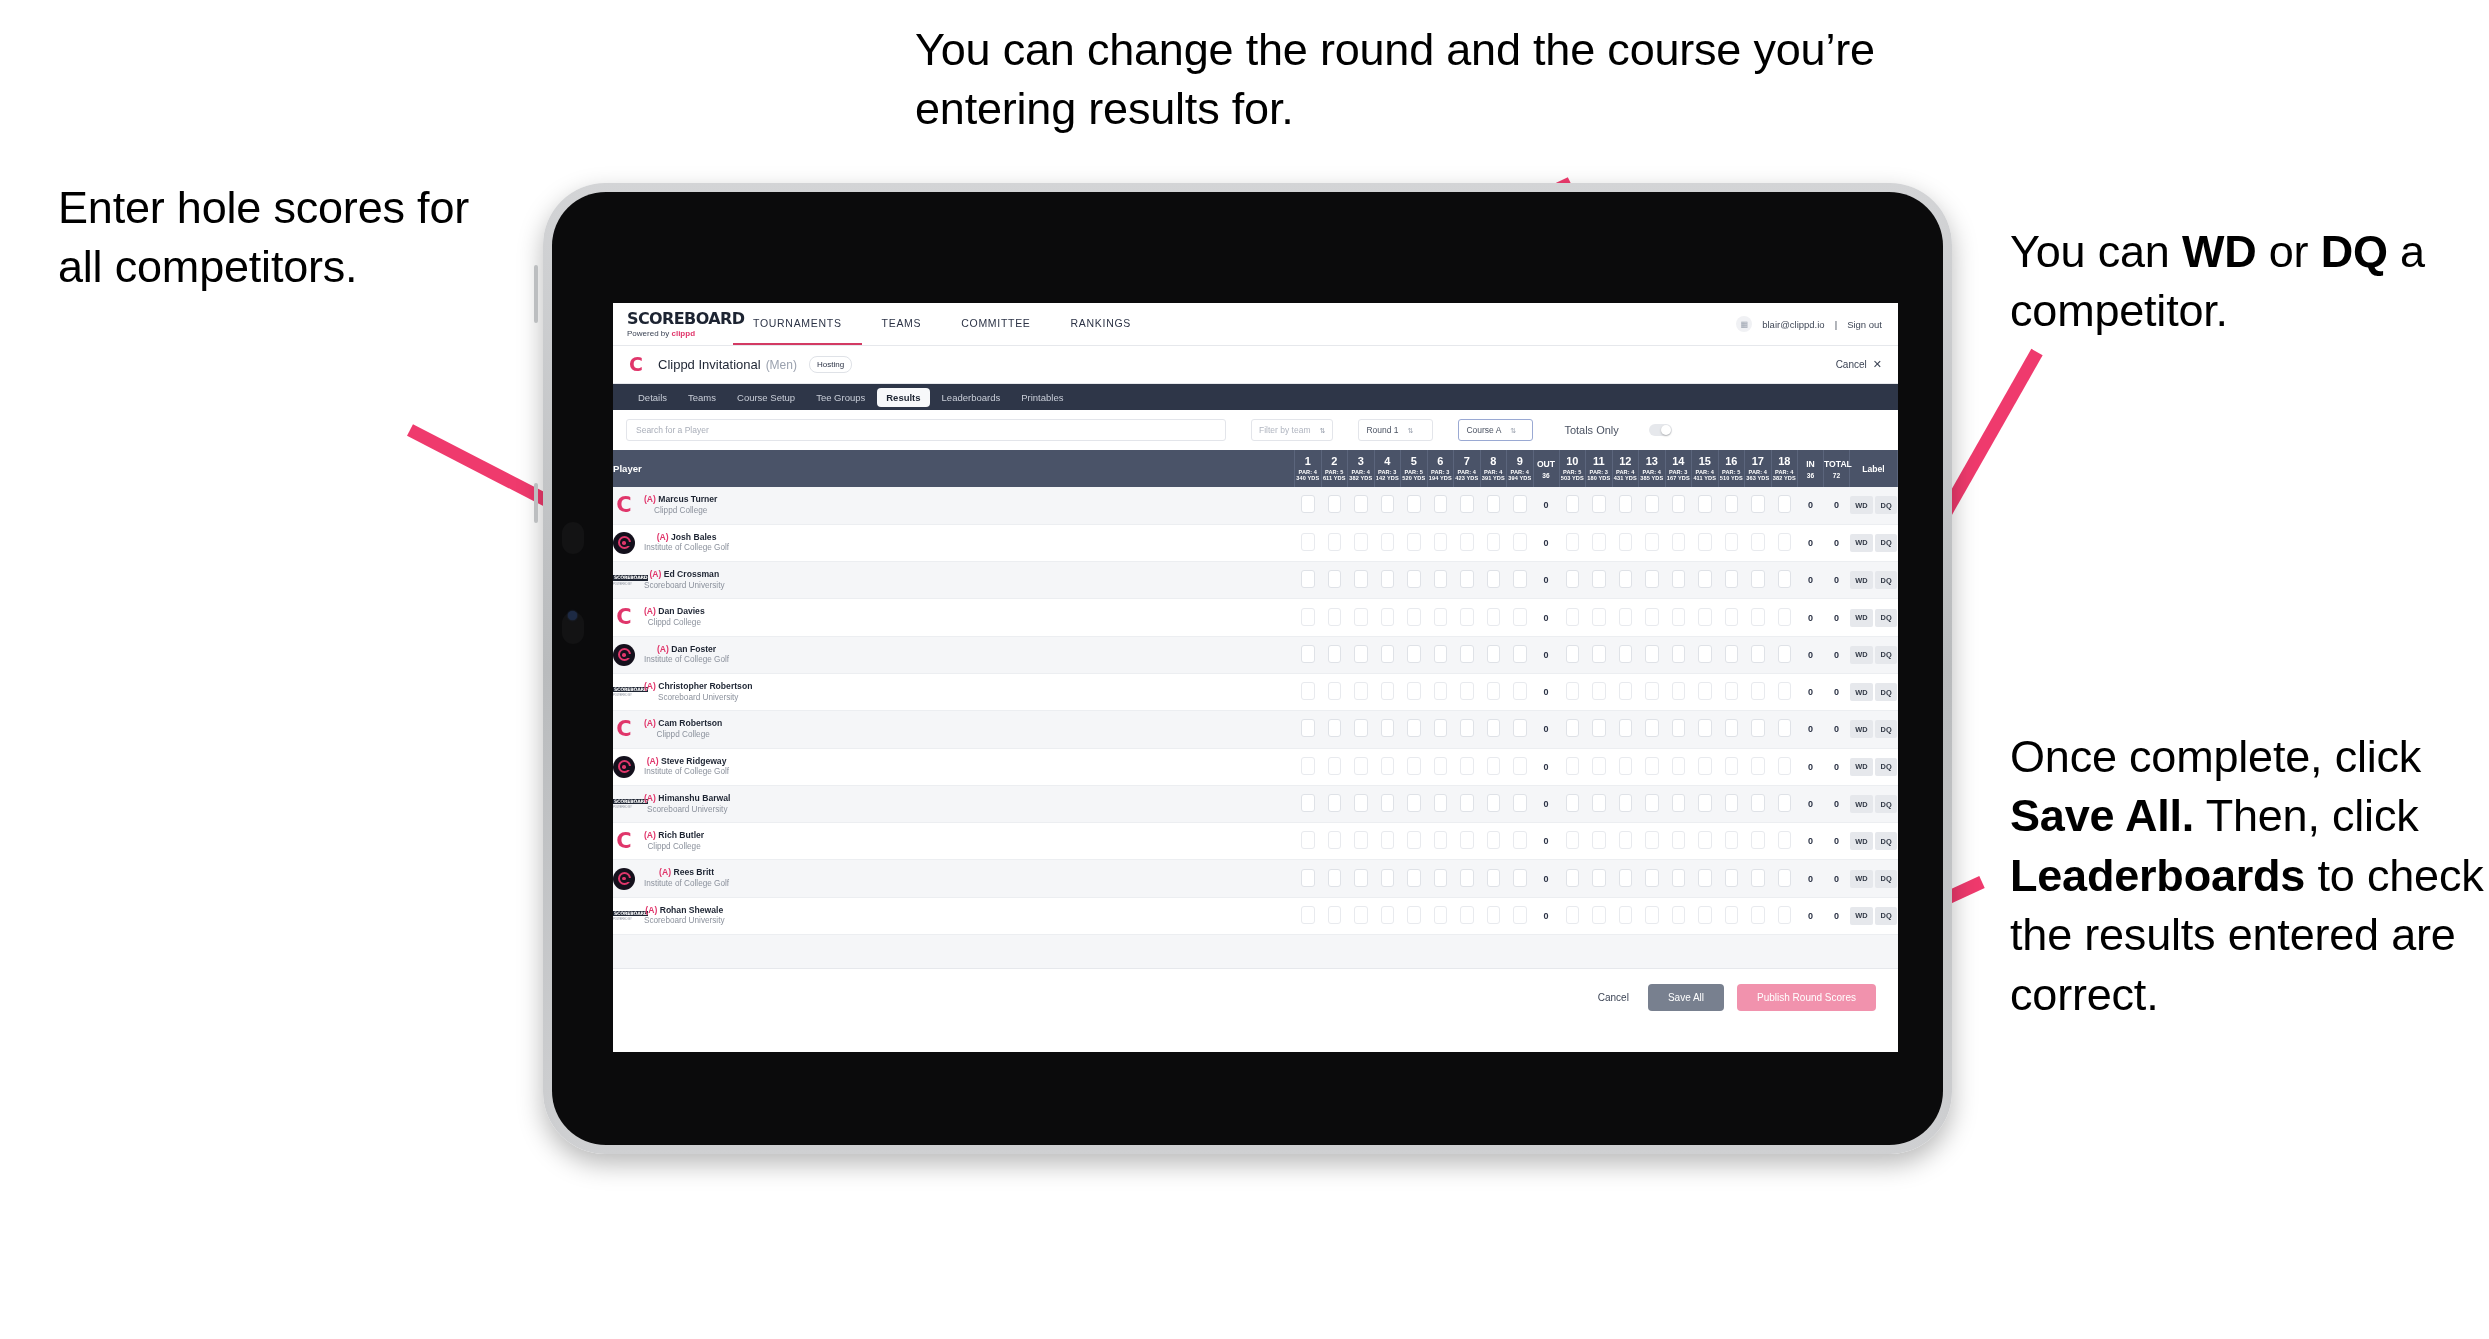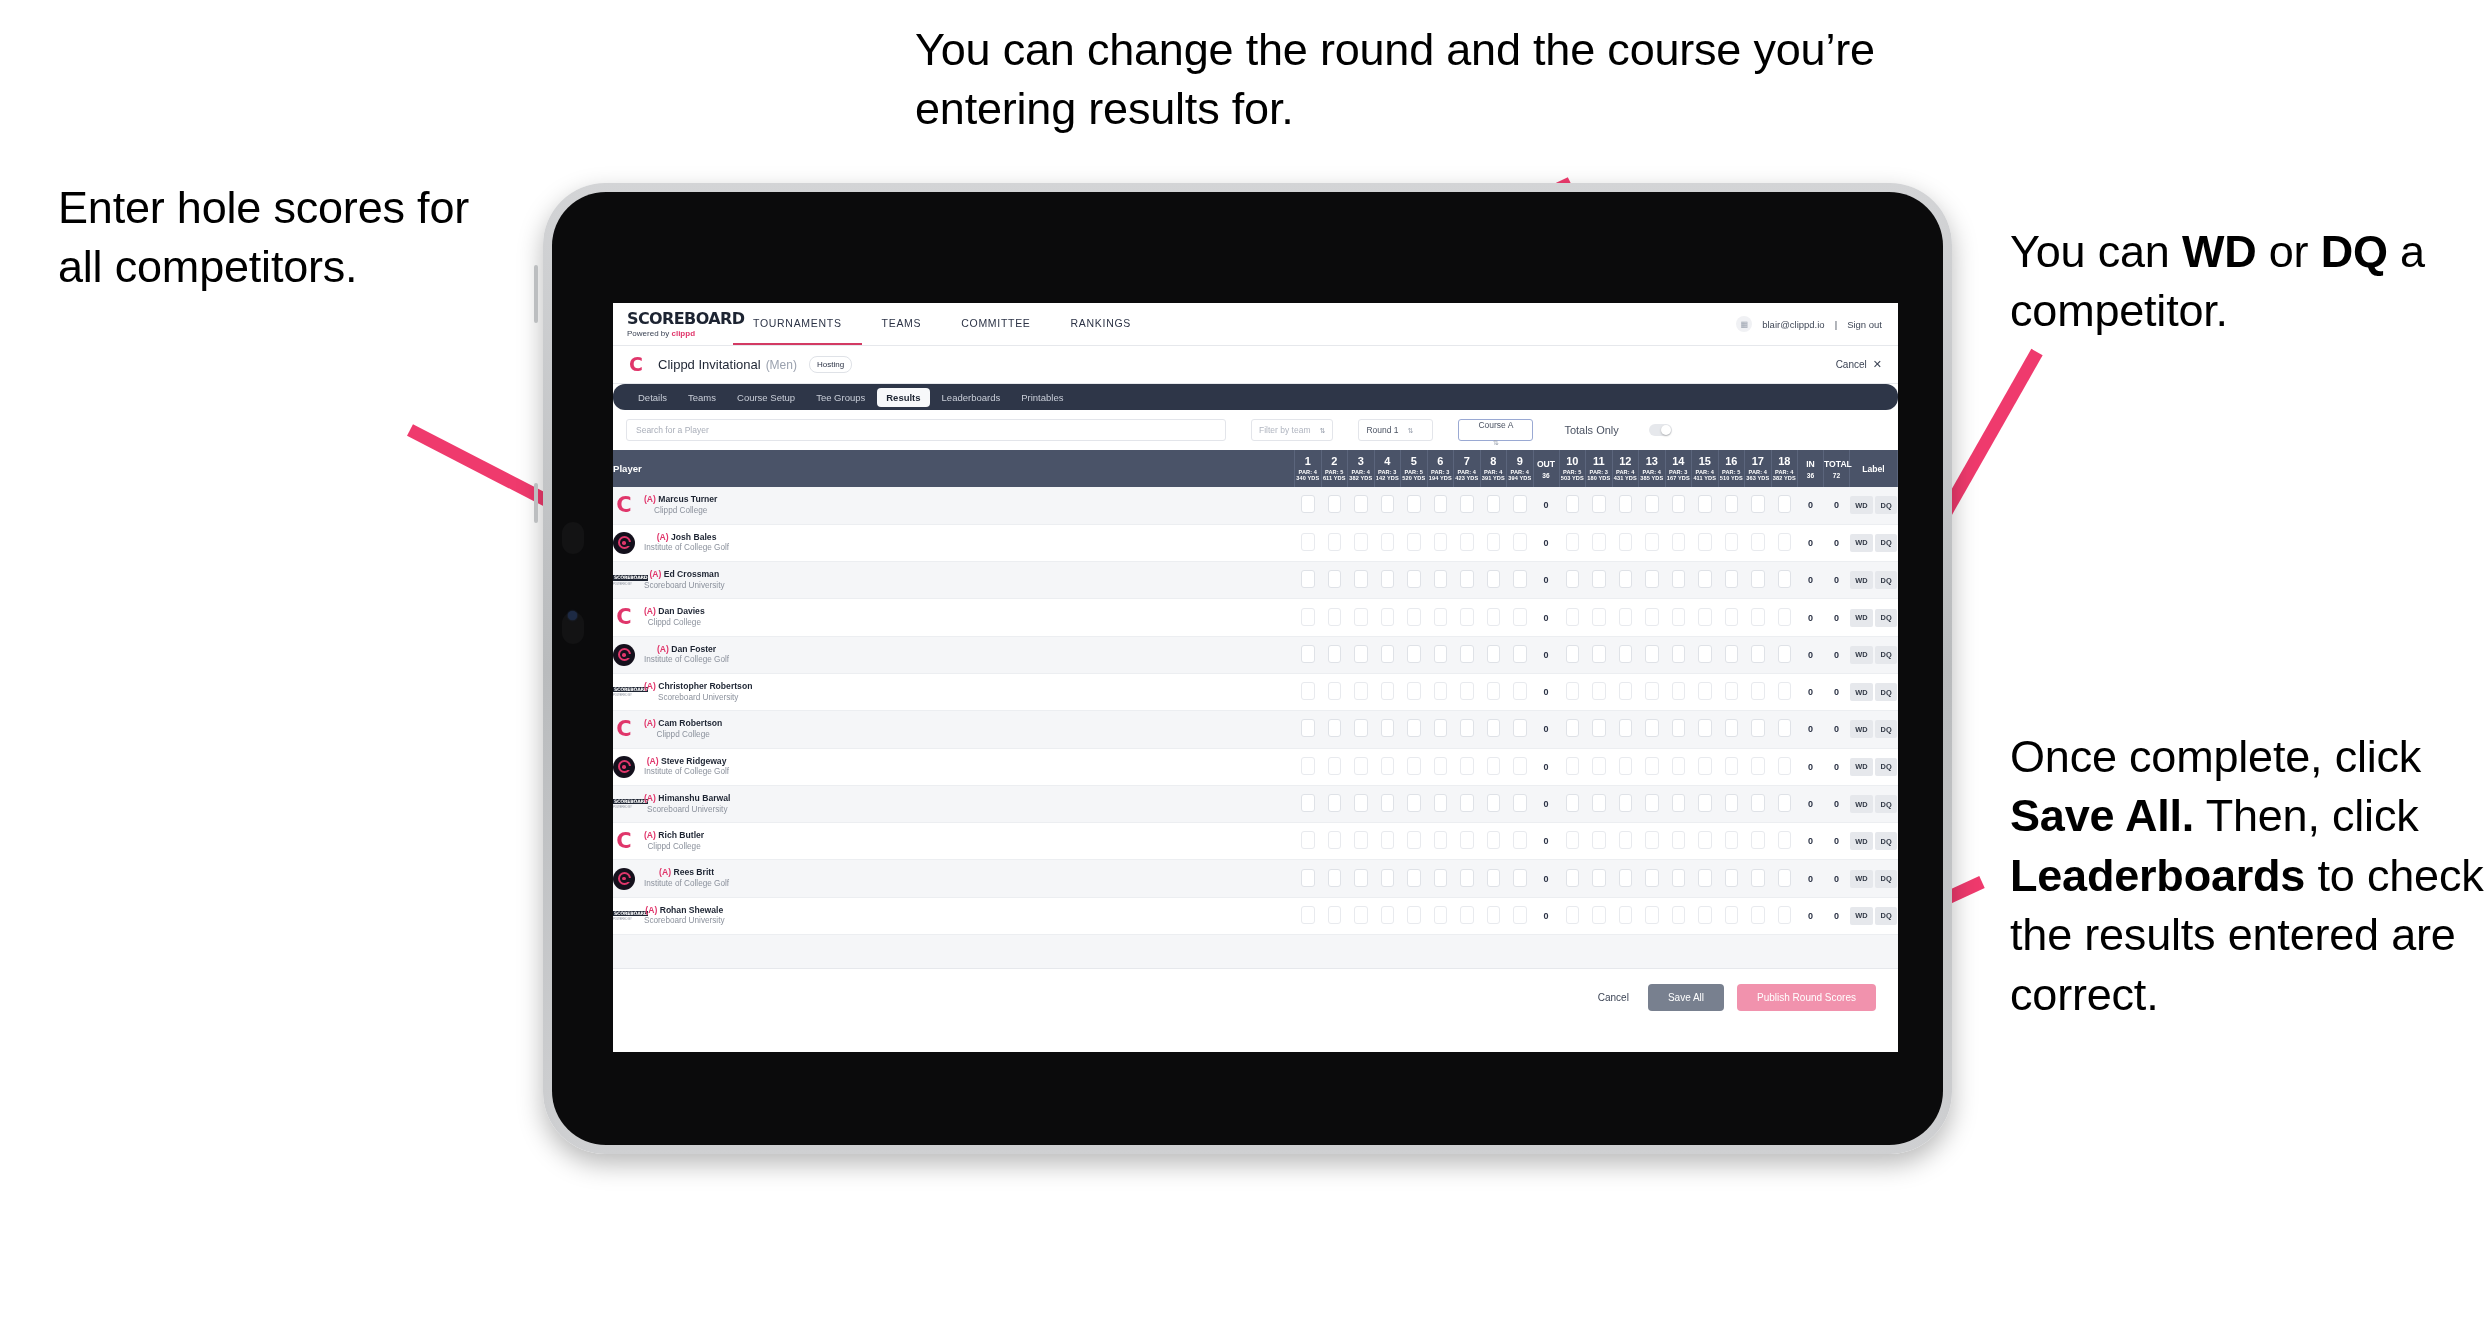--- a/index.html
+++ b/index.html
@@ -83,21 +83,21 @@
   #tourbar { height:38px; background:#fff; border-bottom:1px solid #e6e8ec; display:flex; align-items:center; padding:0 16px; }
   #tlogo { width:19px; height:19px; margin-right:10px; position:relative; }
   .c-mark { font-family:"DejaVu Sans", sans-serif; font-weight:700; color:#e0366b; line-height:1; }
   #tname { font-size:13px; color:#1d2432; font-weight:400; }
   #tgender { font-size:12px; color:#9aa1ae; margin-left:5px; }
   #hosting { margin-left:12px; border:1px solid #dfe2e7; border-radius:8px; padding:3px 7px; font-size:8px;
              font-weight:400; color:#2b3245; }
   #tourbar-right { margin-left:auto; display:flex; align-items:center; gap:6px; font-size:10px; color:#3b4354; }
 
   
-  #tabs { height:26px; background:#2e3648; display:flex; align-items:center; padding:0 16px; gap:3px;border-radius:12px; }
+  #tabs { height:26px; background:#2e3648; display:flex; align-items:center; padding:0 16px; gap:3px; }
   .tab { padding:4px 9px; font-size:9.5px; color:#c9ced8; border-radius:4px; }
   .tab.active { background:#f7f8fa; color:#1d2432; font-weight:700; }
 
   
   #filterbar { height:40px; background:#fff; display:flex; align-items:center; padding:0 13px; gap:25px; }
   #search { flex:0 0 600px; height:22px; border:1px solid #e3e5ea; border-radius:3px; display:flex;
             align-items:center; padding:0 9px; font-size:8.5px; color:#a9aeb9; }
   .sel { height:22px; border:1px solid #e3e5ea; border-radius:3px; display:flex; align-items:center;
          padding:0 7px; font-size:8.5px; color:#4b5363; gap:9px; }
   .sel.ph { color:#b0b5c0; }
@@ -260,21 +260,21 @@
       <div id="filterbar">
         <div id="search">Search for a Player</div>
         <div class="sel ph">
           <span>Filter by team</span>
           <span class="chev">⇅</span>
         </div>
         <div class="sel" style="min-width:75px;">
           <span>Round 1</span>
           <span class="chev">⇅</span>
         </div>
-        <div class="sel active" style="min-width:75px;flex-direction:column;">
+        <div class="sel active" style="min-width:75px;">
           <span>Course A</span>
           <span class="chev">⇅</span>
         </div>
         <span id="totals-lbl">Totals Only</span>
         <div id="toggle"></div>
       </div>
 
       <div id="tablewrap">
         <table id="sheet">
           <thead>

